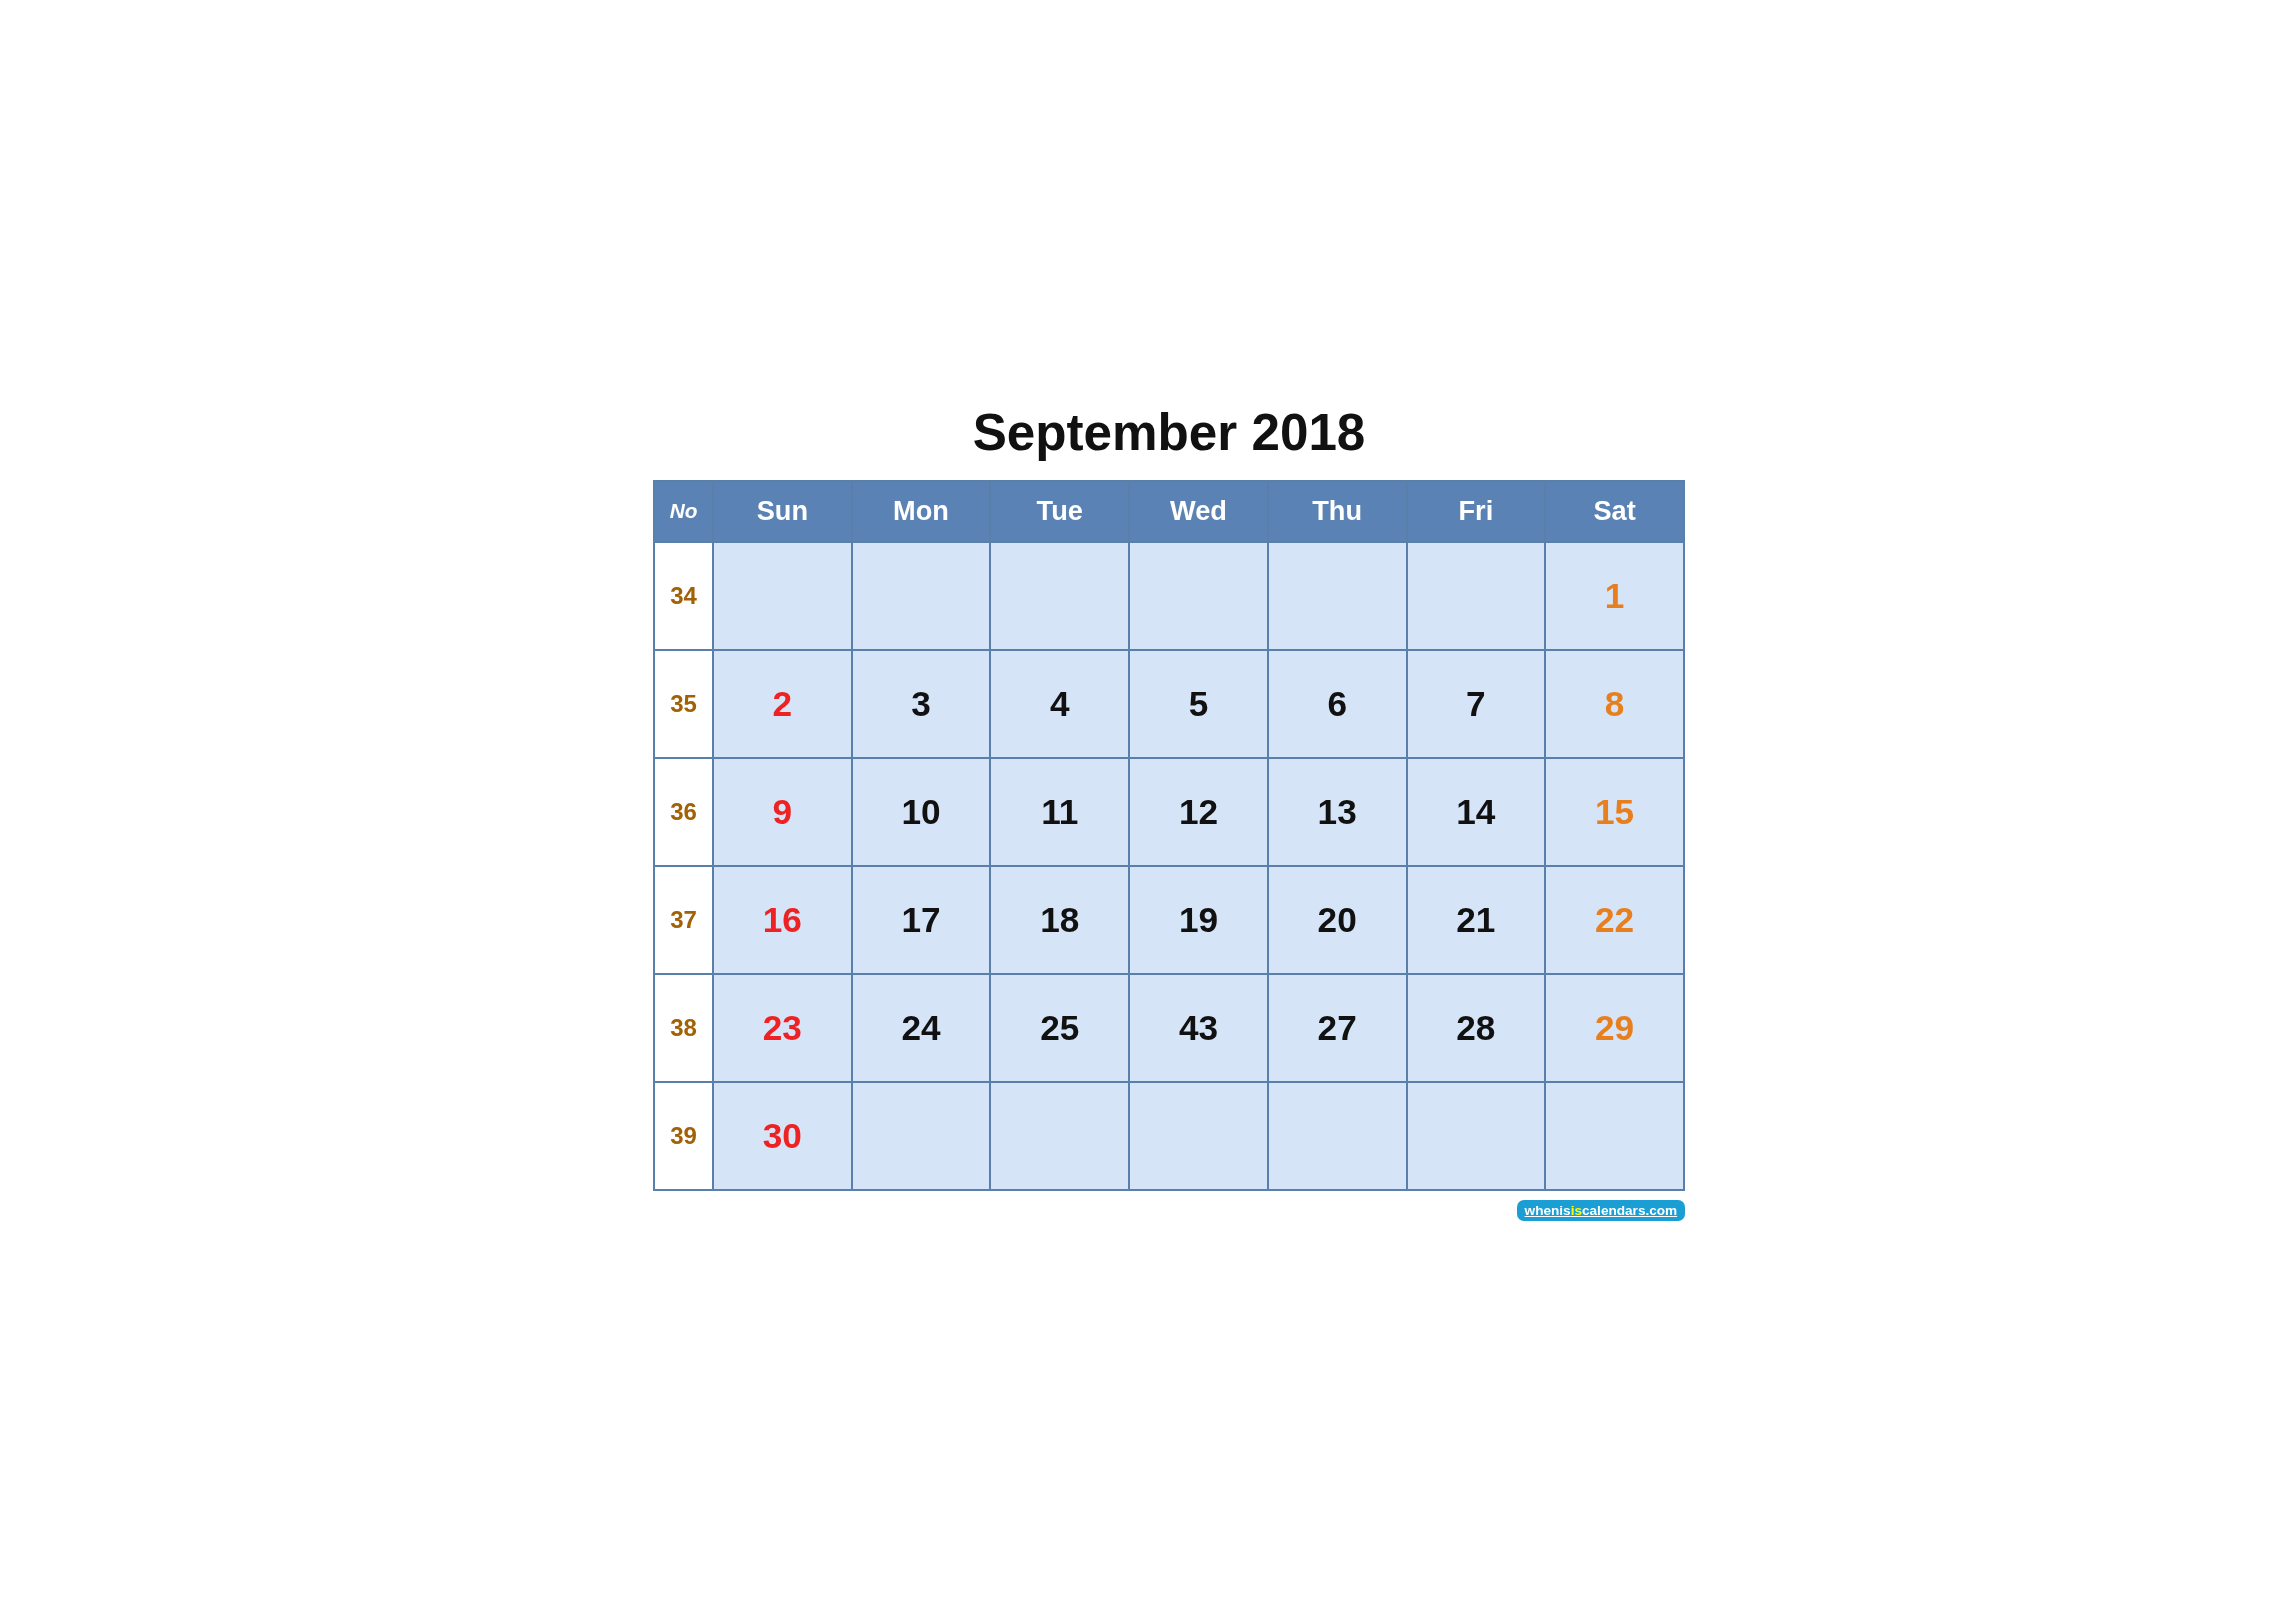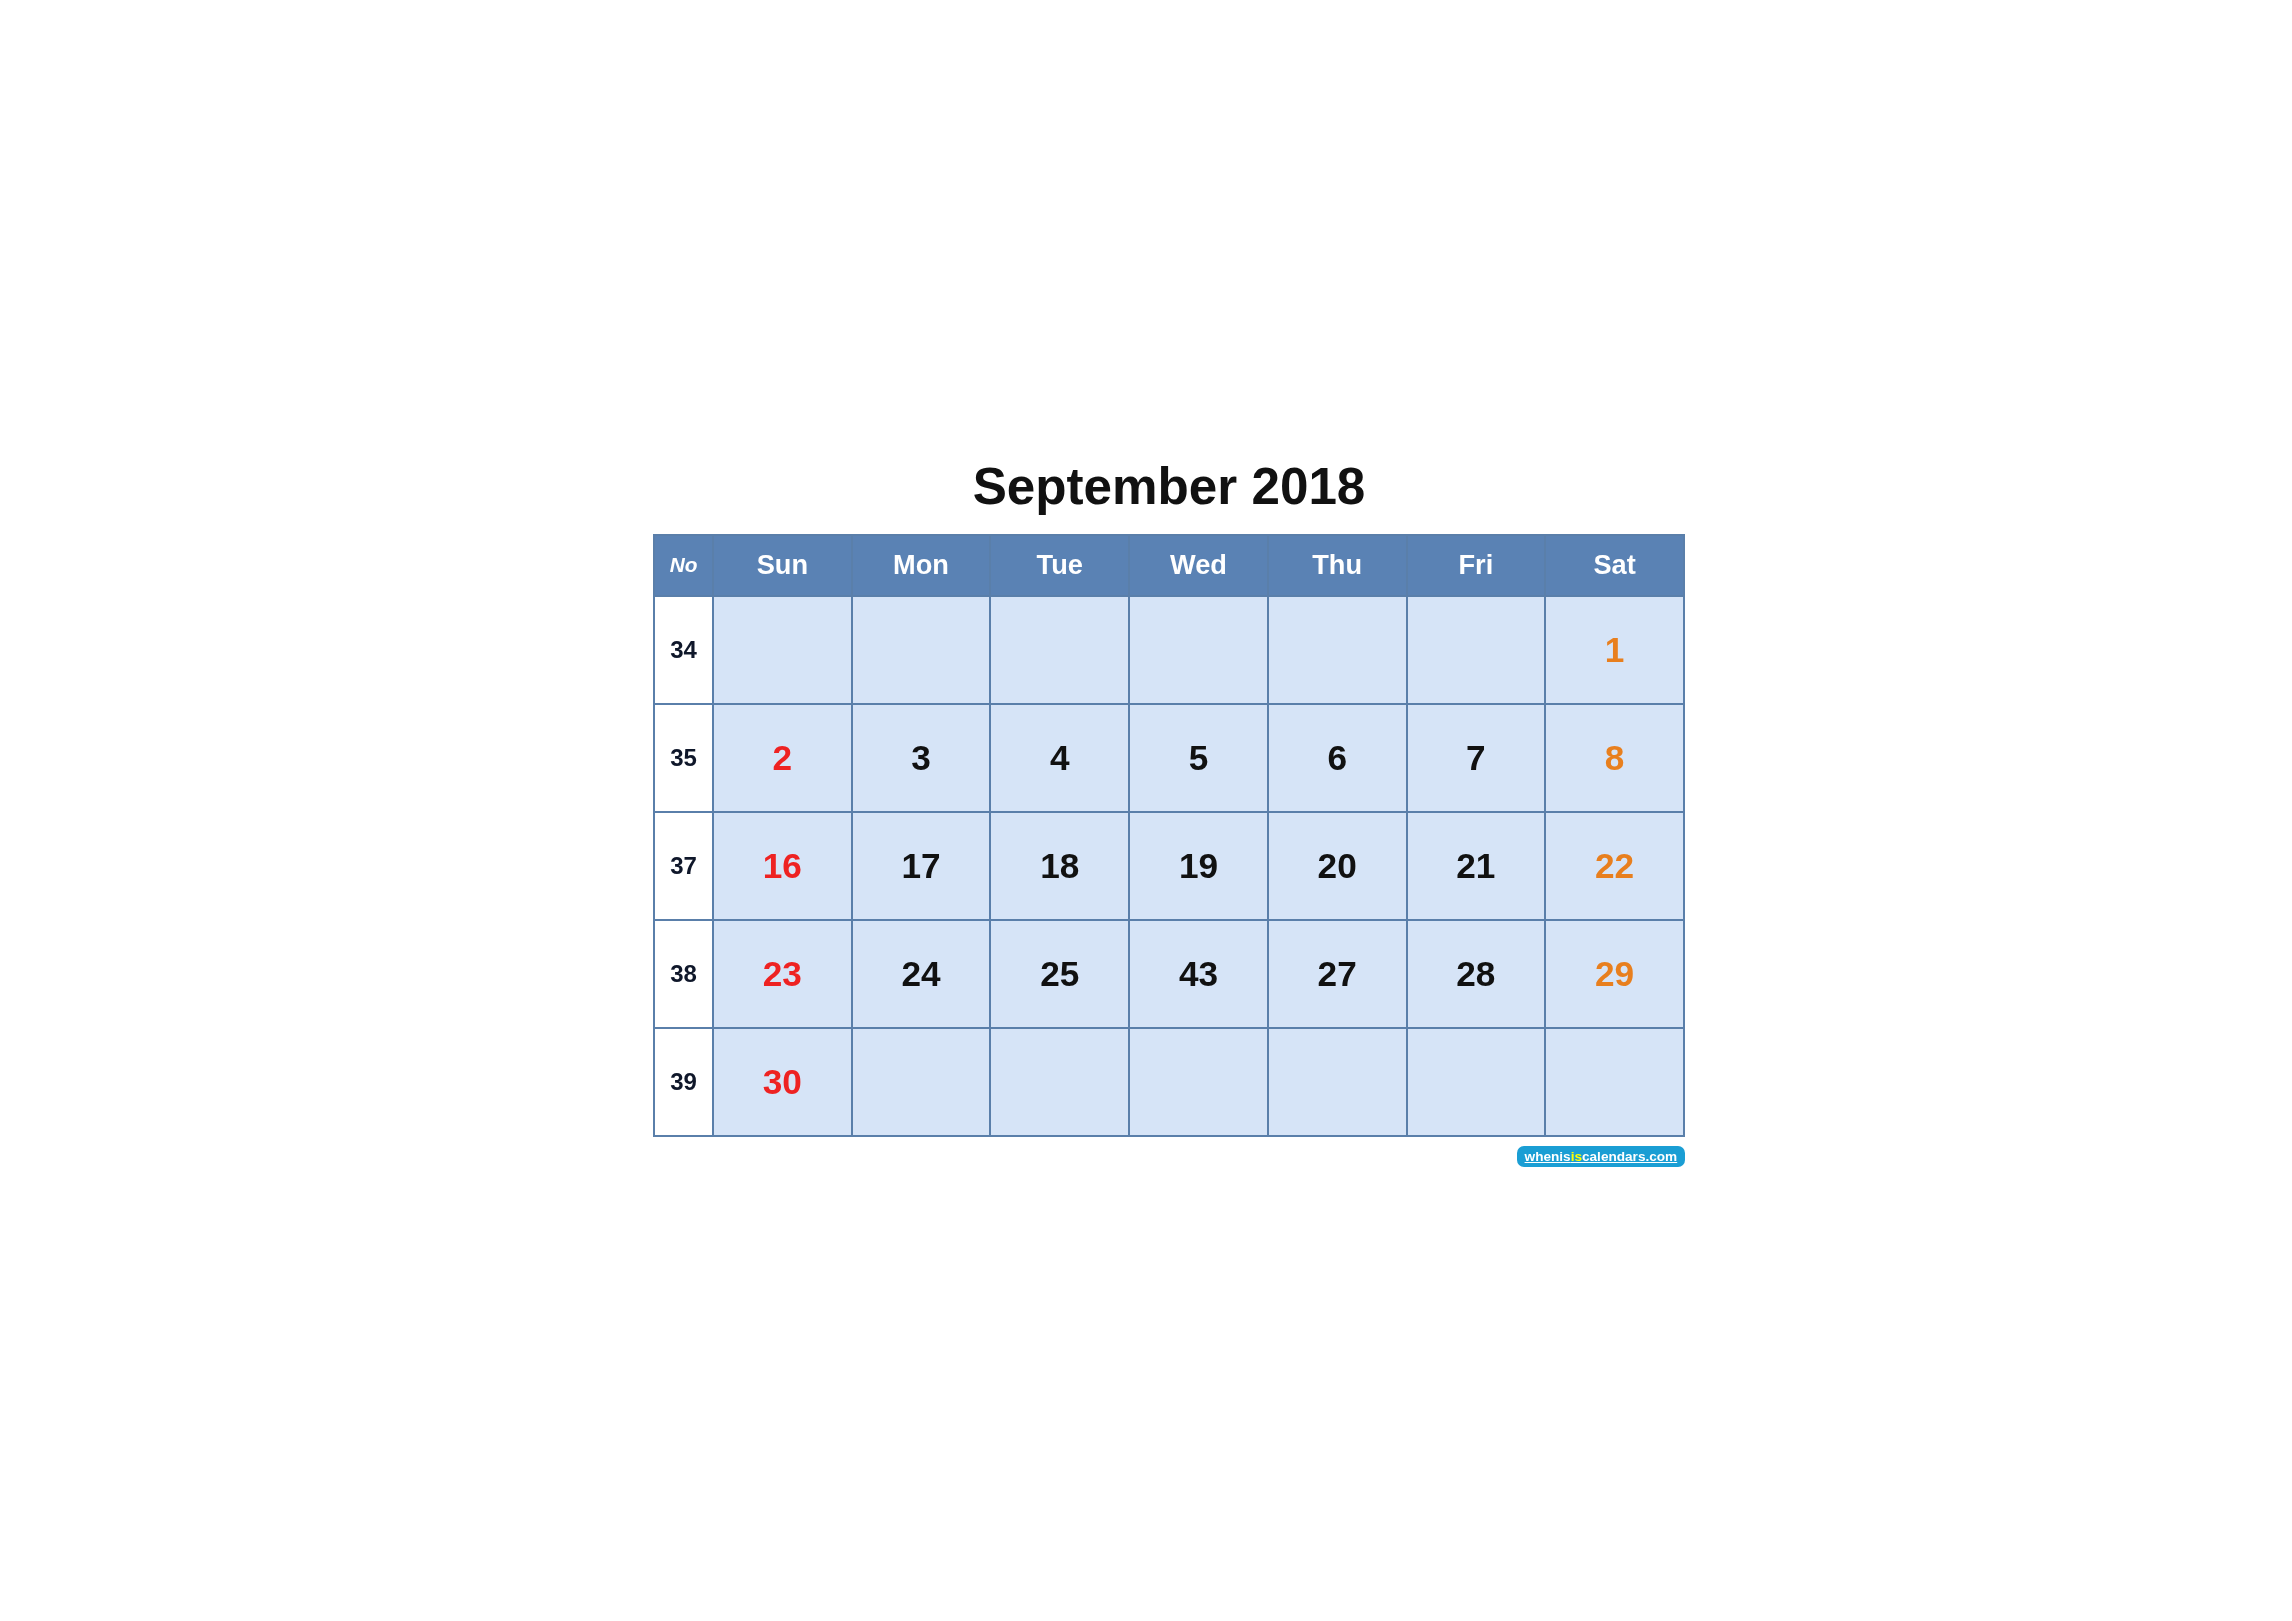--- a/index.html
+++ b/index.html
@@ -45,21 +45,21 @@
       padding: 13.7px 9.8px;
       font-family: Arial Black, Arial, sans-serif;
     }
     .header-row th.no-col {
       font-size: 1.3em;
       font-style: italic;
       font-weight: 900;
     }
     .week-no {
       background-color: #fff;
-      color: #0f172a;
+      color: #a16207;
       font-size: 1.5em;
       font-weight: 700;
       width: 59px;
       padding: 0 9.8px;
     }
     .day-cell {
       background-color: #d6e4f7;
       font-size: 2.2em;
       font-weight: 900;
       padding: 17.6px 9.8px;
@@ -127,20 +127,30 @@
           <td class="week-no">35</td>
           <td class="day-cell sunday">2</td>
           <td class="day-cell weekday">3</td>
           <td class="day-cell weekday">4</td>
           <td class="day-cell weekday">5</td>
           <td class="day-cell weekday">6</td>
           <td class="day-cell weekday">7</td>
           <td class="day-cell saturday">8</td>
         </tr>
         <tr>
+          <td class="week-no">36</td>
+          <td class="day-cell sunday">9</td>
+          <td class="day-cell weekday">10</td>
+          <td class="day-cell weekday">11</td>
+          <td class="day-cell weekday">12</td>
+          <td class="day-cell weekday">13</td>
+          <td class="day-cell weekday">14</td>
+          <td class="day-cell saturday">15</td>
+        </tr>
+        <tr>
           <td class="week-no">37</td>
           <td class="day-cell sunday">16</td>
           <td class="day-cell weekday">17</td>
           <td class="day-cell weekday">18</td>
           <td class="day-cell weekday">19</td>
           <td class="day-cell weekday">20</td>
           <td class="day-cell weekday">21</td>
           <td class="day-cell saturday">22</td>
         </tr>
         <tr>

